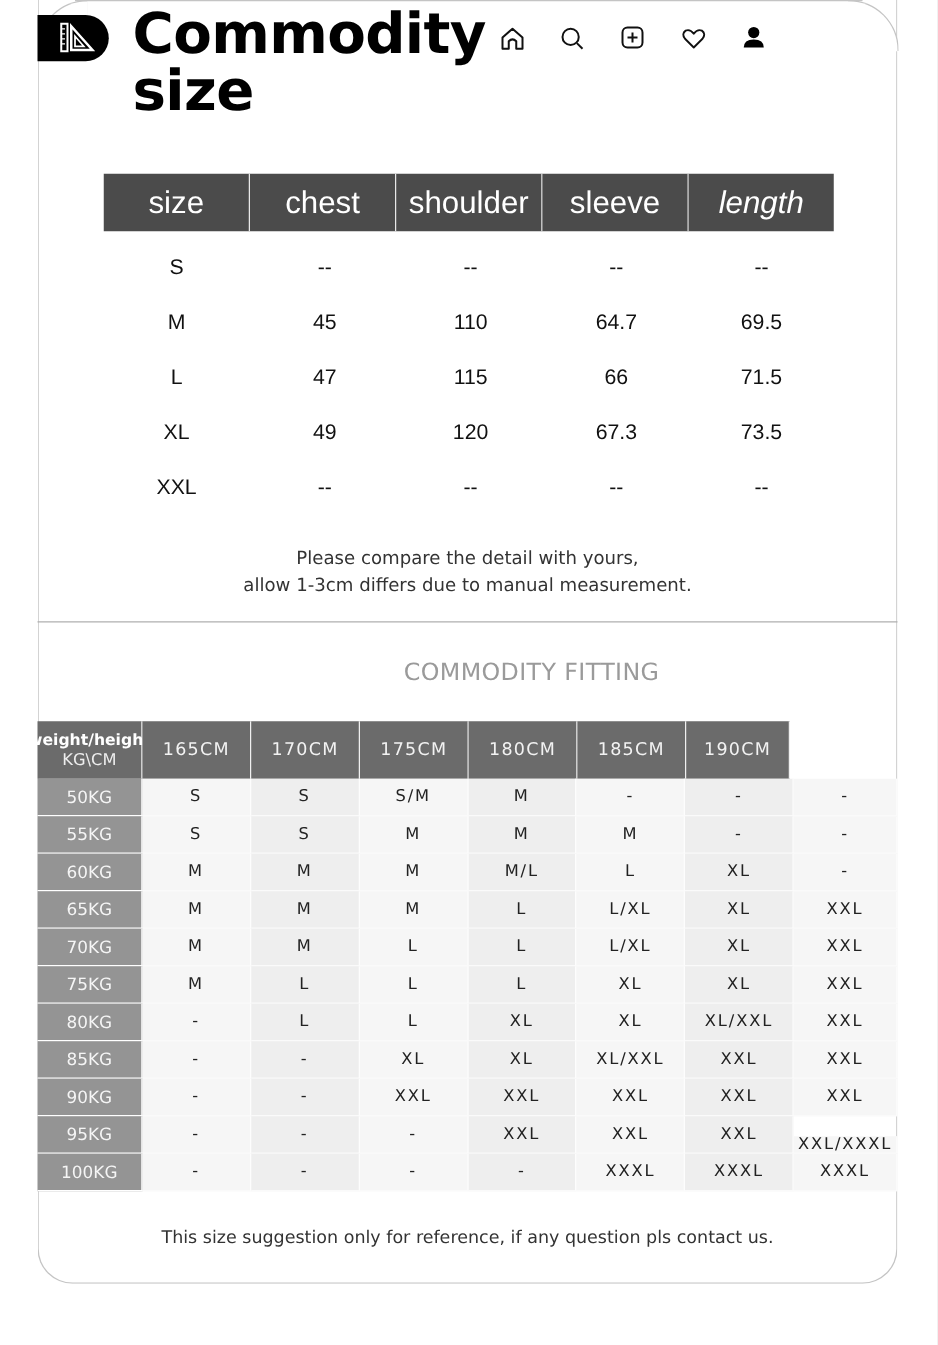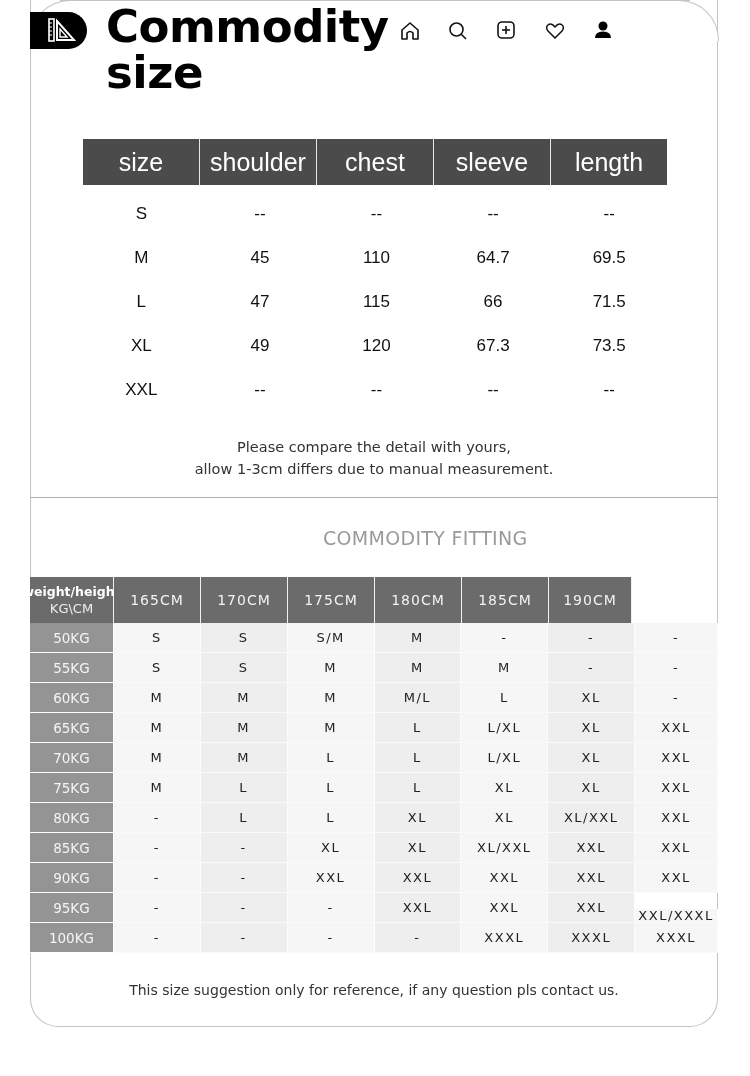--- a/index.html
+++ b/index.html
@@ -8,21 +8,21 @@
     .card-top-left { position: absolute; left: 30px; top: 0; width: 40px; height: 40px; border-left: 1px solid #c4c4c4; border-top: 1px solid #c4c4c4; border-top-left-radius: 40px; box-sizing: border-box; }
     .card-top-right { position: absolute; left: 678px; top: 0; width: 41px; height: 41px; border-right: 1px solid #c4c4c4; border-top: 1px solid #c4c4c4; border-top-right-radius: 40px; box-sizing: border-box; background: #fff; }
     .top-line { position: absolute; left: 60px; top: 0; width: 630px; height: 1px; background: #c4c4c4; }
     .logo-badge { position: absolute; left: 30px; top: 12px; width: 57px; height: 37px; background: #000; border-radius: 0 19px 19px 0; }
     .logo-badge svg { position: absolute; left: 18px; top: 5px; }
     .title { position: absolute; left: 106px; top: 4px; font-family: "DejaVu Sans", sans-serif; font-weight: bold; font-size: 45px; line-height: 46px; letter-spacing: -0.5px; color: #000; }
     .nav-icon { width: 22px; height: 22px; position: absolute; }
     .size-table { position: absolute; left: 83px; top: 139px; width: 584px; }
     .sh-row { display: flex; height: 46px; }
     .sh-cell { background: #4b4b4b; color: #fff; font-family: "Liberation Sans", sans-serif; font-size: 25px; display: flex; align-items: center; justify-content: center; box-sizing: border-box; border-right: 1px solid #e8e8e8; }
-    .sh-cell:last-child { border-right: none; }
+    .sh-cell:last-child { border-right: none; font-style: italic; }
     .sb-row { display: flex; height: 44px; }
     .sb-cell { font-family: "Liberation Sans", sans-serif; font-size: 17px; display: flex; align-items: center; justify-content: center; color: #111; }
     .note1 { position: absolute; left: 30px; width: 688px; top: 436px; text-align: center; font-family: "DejaVu Sans", sans-serif; font-size: 14.5px; line-height: 22px; color: #333; }
     .divider { position: absolute; left: 30px; top: 497px; width: 688px; height: 1px; background: #b0b0b0; }
     .fit-title { position: absolute; left: 323px; top: 527px; font-family: "DejaVu Sans", sans-serif; font-size: 19px; color: #9a9a9a; letter-spacing: 0.3px; }
     .fit-table { position: absolute; left: 30px; top: 577px; width: 688px; }
     .fh-row { display: flex; height: 46px; }
     .fh-cell { background: #6b6b6b; color: #f2f2f2; font-family: "DejaVu Sans", sans-serif; font-size: 14px; letter-spacing: 1px; display: flex; align-items: center; justify-content: center; border-right: 1px solid #f0f0f0; box-sizing: border-box; }
     .fh-cell.corner { flex-direction: column; letter-spacing: 0; line-height: 17px; }
     .corner .c1 { font-weight: bold; font-size: 12.5px; color: #fff; }
@@ -77,22 +77,22 @@
   </svg>
   <svg class="nav-icon" style="left:592px; top:19px;" width="22" height="22" viewBox="0 0 22 22">
     <circle cx="11" cy="7" r="4.5" fill="#000"></circle>
     <path d="M3 19 Q3 12.5 11 12.5 Q19 12.5 19 19 Z" fill="#000"></path>
   </svg>
 </div>
 
 <div class="size-table">
   <div class="sh-row">
     <div class="sh-cell" style="width:117px;">size</div>
+    <div class="sh-cell" style="width:117px;">chest</div>
     <div class="sh-cell" style="width:117px;">shoulder</div>
-    <div class="sh-cell" style="width:117px;">chest</div>
     <div class="sh-cell" style="width:117px;">sleeve</div>
     <div class="sh-cell" style="width:116px;">length</div>
   </div>
   <div id="size-body" style="padding-top:7px;">
       <div class="sb-row">
         <div class="sb-cell" style="width: 117px; padding-right: 2px;">S</div>
         <div class="sb-cell" style="width: 117px;">--</div>
         <div class="sb-cell" style="width: 117px;">--</div>
         <div class="sb-cell" style="width: 117px;">--</div>
         <div class="sb-cell" style="width: 116px;">--</div>

